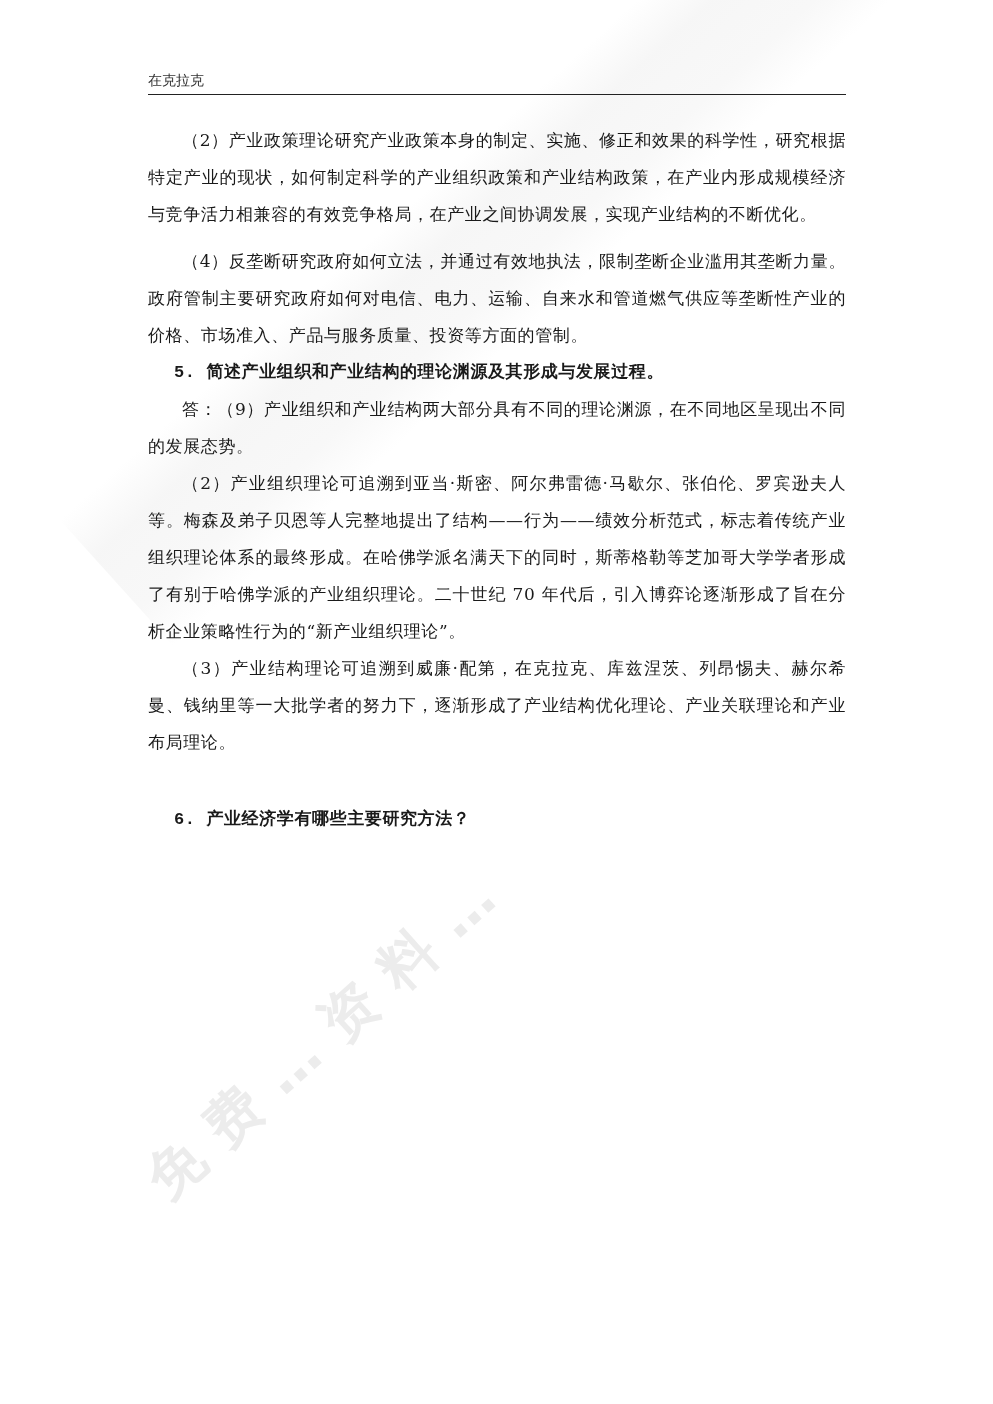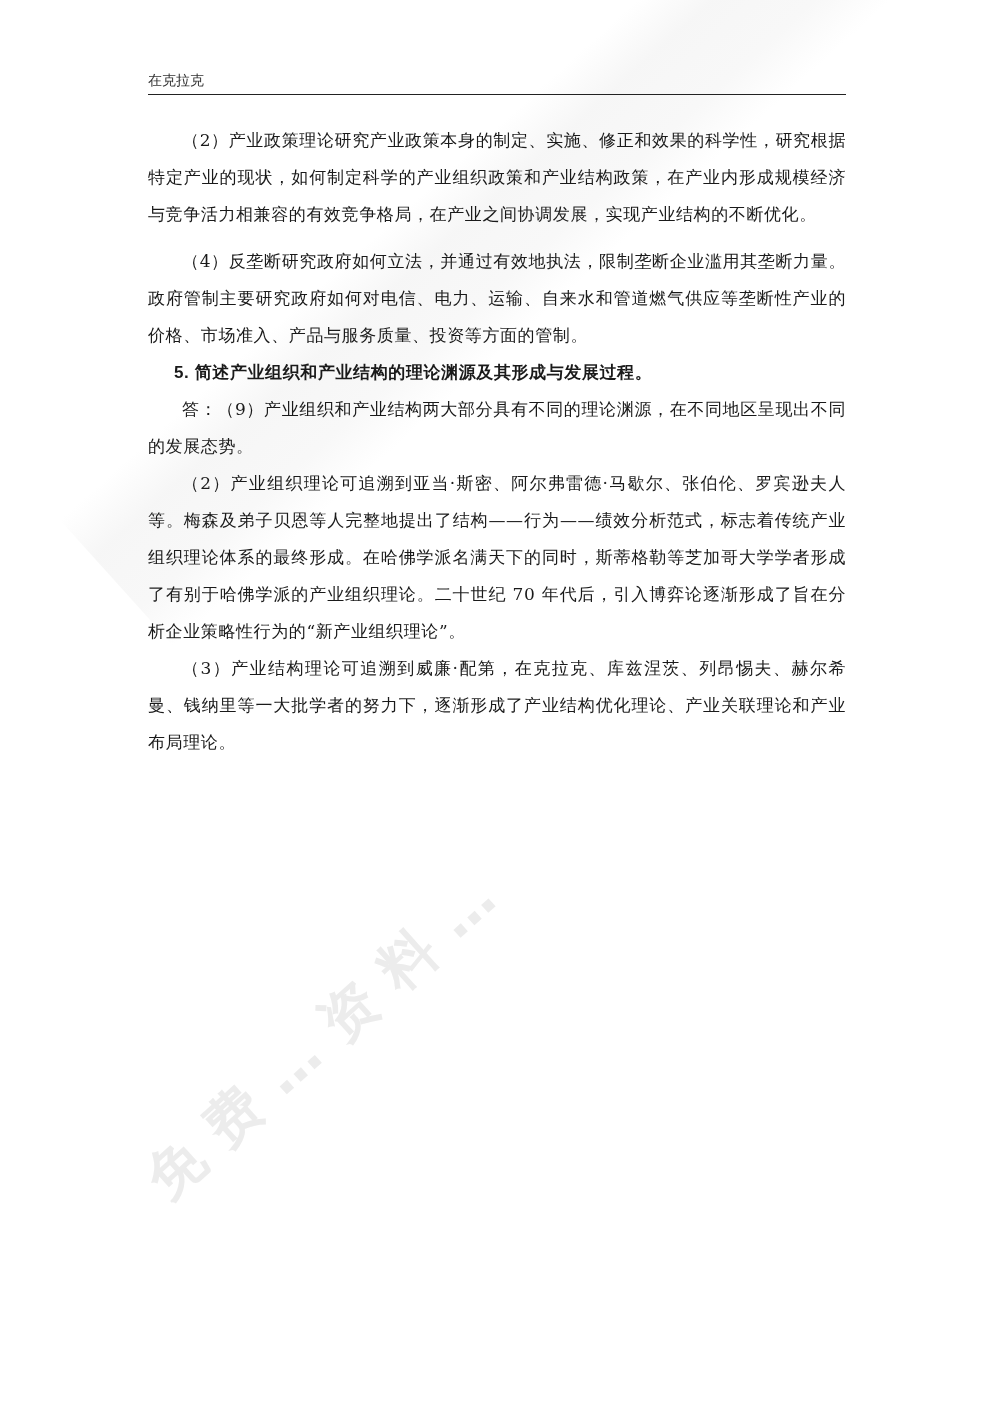--- a/index.html
+++ b/index.html
@@ -5,21 +5,21 @@
   html, body { margin:0; padding:0; background:#ffffff; }
   body { width:993px; height:1404px; position:relative; overflow:hidden;
          font-family:"DejaVu Serif","Liberation Serif",serif; color:#1a1a1a; }
   .header { position:absolute; left:148px; top:70px; width:698px; height:24px;
             border-bottom:1.5px solid #222; }
   .header span { font-size:14px; color:#333; position:absolute; left:0; top:2px; }
   .content { position:absolute; left:148px; top:122px; width:698px; }
   p { margin:0; font-size:17px; line-height:37px; text-align:justify; letter-spacing:0.6px; }
   .indent { text-indent:34px; }
   .gap { margin-top:10px; }
-  .q { font-weight:bold; font-family:Liberation Sans, sans-serif; font-size:17px; padding-left:26px; }
+  .q { font-weight:bold; font-family:Liberation Mono, monospace; font-size:17px; padding-left:26px; }
   .bigGap { margin-top:40px; }
   .wm { position:absolute; left:60px; top:520px; width:1100px; height:170px;
         transform:rotate(-42deg); transform-origin:0 0;
         background:linear-gradient(180deg, rgba(225,225,225,0) 0%, rgba(230,230,230,0.35) 30%, rgba(235,235,235,0.35) 70%, rgba(225,225,225,0) 100%);
         pointer-events:none; }
   .wm-text { position:absolute; left:130px; top:1160px; transform:rotate(-42deg); transform-origin:0 0;
              font-size:56px; font-weight:bold; color:rgba(200,200,200,0.35); letter-spacing:22px;
              font-family:"DejaVu Sans","Liberation Sans",sans-serif; white-space:nowrap; pointer-events:none; }
 </style>
 </head>
@@ -32,13 +32,14 @@
   <span>在克拉克</span>
 </div>
 
 <div class="content">
   <p class="indent">（2）产业政策理论研究产业政策本身的制定、实施、修正和效果的科学性，研究根据特定产业的现状，如何制定科学的产业组织政策和产业结构政策，在产业内形成规模经济与竞争活力相兼容的有效竞争格局，在产业之间协调发展，实现产业结构的不断优化。</p>
   <p class="indent gap">（4）反垄断研究政府如何立法，并通过有效地执法，限制垄断企业滥用其垄断力量。政府管制主要研究政府如何对电信、电力、运输、自来水和管道燃气供应等垄断性产业的价格、市场准入、产品与服务质量、投资等方面的管制。</p>
   <p class="q">5. 简述产业组织和产业结构的理论渊源及其形成与发展过程。</p>
   <p class="indent">答：（9）产业组织和产业结构两大部分具有不同的理论渊源，在不同地区呈现出不同的发展态势。</p>
   <p class="indent">（2）产业组织理论可追溯到亚当·斯密、阿尔弗雷德·马歇尔、张伯伦、罗宾逊夫人等。梅森及弟子贝恩等人完整地提出了结构——行为——绩效分析范式，标志着传统产业组织理论体系的最终形成。在哈佛学派名满天下的同时，斯蒂格勒等芝加哥大学学者形成了有别于哈佛学派的产业组织理论。二十世纪 70 年代后，引入博弈论逐渐形成了旨在分析企业策略性行为的“新产业组织理论”。</p>
   <p class="indent">（3）产业结构理论可追溯到威廉·配第，在克拉克、库兹涅茨、列昂惕夫、赫尔希曼、钱纳里等一大批学者的努力下，逐渐形成了产业结构优化理论、产业关联理论和产业布局理论。</p>
+  <p class="q bigGap">6. 产业经济学有哪些主要研究方法？</p>
 </div>
 
 </body></html>

